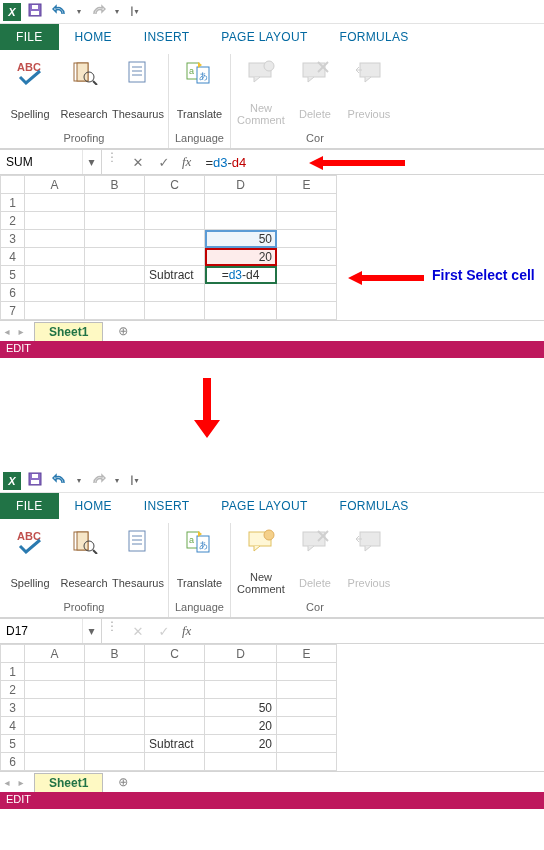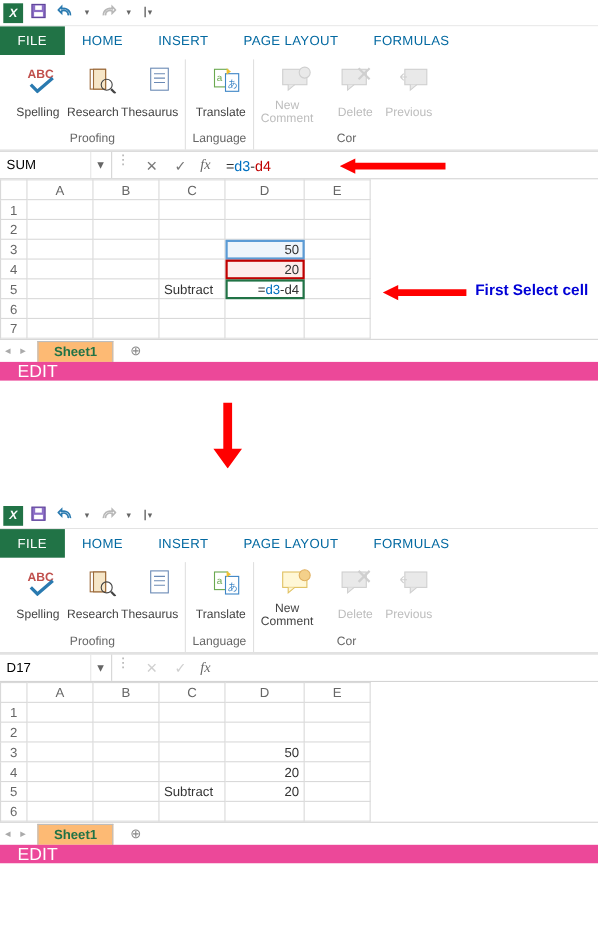--- a/index.html
+++ b/index.html
@@ -15,21 +15,21 @@
   
   .ribbon-tabs { height: 26px; display:flex; align-items:stretch; background:#fff; }
   .ribbon-tab { padding: 0 16px; display:flex; align-items:center; font-size:12px; color:#0369a1; letter-spacing:0.3px;}
   .ribbon-tab.active { background:#217346; color:#fff; }
 
   
   .ribbon { display:flex; border-bottom:1px solid #d4d4d4; background:#fff; padding-top:4px; }
   .group { border-right:1px solid #e0e0e0; padding: 2px 6px 2px 6px; display:flex; flex-direction:column; align-items:center; }
   .group-items { display:flex; gap: 6px; }
   .group-label { font-size: 11px; color:#666; text-align:center; padding: 4px 0 2px 0; }
-  .big-btn { width: 48px; display:flex; flex-direction:column; align-items:flex-end; gap:4px; padding: 2px 0; }
+  .big-btn { width: 48px; display:flex; flex-direction:column; align-items:center; gap:16px; padding: 2px 0; }
   .big-btn .ico { width: 32px; height: 28px; display:flex; align-items:center; justify-content:center; }
   .big-btn .lbl { font-size:11px; text-align:center; color:#444; line-height:12px; min-height:24px; display:flex; align-items:center;}
   .big-btn.disabled .lbl { color:#bdbdbd; }
   .big-btn.disabled .ico svg * { stroke:#cfcfcf; fill:#e9e9e9;}
 
   
   .formula-row { height: 26px; border-top:1px solid #d4d4d4; border-bottom:1px solid #d4d4d4; display:flex; align-items:stretch; background:#fff;}
   .name-box { width: 102px; border-right:1px solid #d4d4d4; display:flex; align-items:center;}
   .name-box input { width: 82px; border:none; padding: 0 6px; font-size:12px; outline:none; }
   .name-box .dd { width:18px; height:100%; display:flex; align-items:center; justify-content:center; color:#666; border-left:1px solid #e6e6e6;}
@@ -52,30 +52,30 @@
   table.grid .row-hdr { width: 24px; text-align:center; color:#666;}
   table.grid td { padding: 0 4px; }
   .col-w { width: 60px; }
   .col-w-last { width:60px;}
   .num { text-align:right; }
   .txt { text-align:left; }
   th.col-sel { background:#e0e7dd; border-bottom:2px solid #217346; color:#217346;}
   th.row-sel { background:#e0e7dd; border-right:2px solid #217346; color:#217346;}
   td.ref1c { outline: 2px solid #5b9bd5; outline-offset:-2px; background:#eef5fb;}
   td.ref2c { outline: 2px solid #c00000; outline-offset:-2px; background:#fdeceb;}
-  td.active-edit { outline:2px solid #217346; outline-offset:-2px; text-align:right;margin-left:28px;}
+  td.active-edit { outline:2px solid #217346; outline-offset:-2px; text-align:center;margin-left:28px;}
   .cell-inline .eq{color:#333;} .cell-inline .ref1{color:#0070c0;} .cell-inline .op{color:#333;} .cell-inline .ref2{color:#333;}
 
   
   .sheet-footer { height: 38px; display:flex; flex-direction:column;}
   .tab-row { height:21px; display:flex; align-items:center; border-top:1px solid #d4d4d4;}
   .tab-nav { width:14px; text-align:center; color:#aaa; font-size:10px;}
-  .sheet-tab { padding: 2px 14px; border:1px solid #bdbdbd; border-bottom:none; background:#fdba74; margin-left:6px; font-size:12px; color:#217346; font-weight:bold;}
+  .sheet-tab { padding: 2px 14px; border:1px solid #bdbdbd; border-bottom:none; background:#fef9c3; margin-left:6px; font-size:12px; color:#217346; font-weight:bold;}
   .add-sheet { width:20px; height:20px; margin-left:10px; display:flex; align-items:center; justify-content:center; color:#888; border:1px solid transparent;}
-  .status-bar { height:17px; background:#ec4899; color:#fff; font-size:16px; padding:1px 16px;}
+  .status-bar { height:17px; background:#be185d; color:#fff; font-size:11px; padding:1px 6px;}
 
   
   .annotation { position:relative; }
   .side-annot { position:absolute; color:#0000d6; font-weight:bold; font-size:14px; }
   .mid-block { display:flex; align-items:center; padding: 20px 0 28px 190px; gap: 6px;}
   .mid-label { color:#0000d6; font-weight:bold; font-size:15px;}
   .dots{ color:#aaa; padding:0 4px;}
 </style>
 </head>
 <body>

